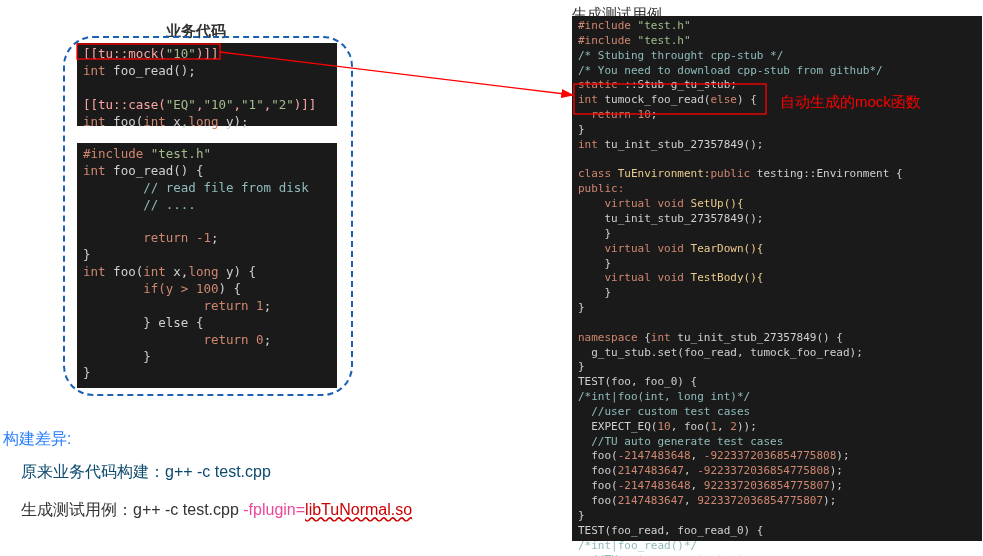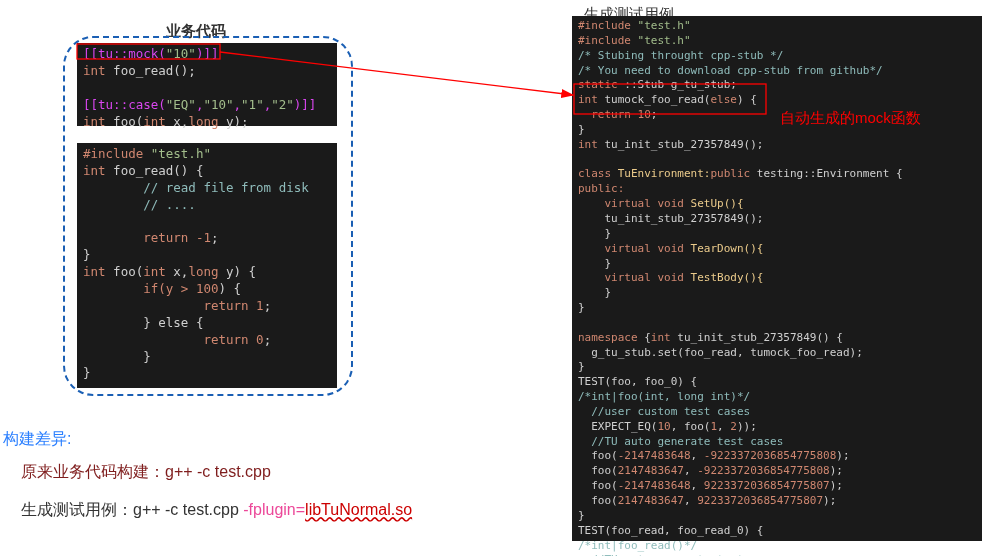--- a/index.html
+++ b/index.html
@@ -18,21 +18,20 @@
       font-size: 15px;
       color: #333;
       font-weight: bold;
     }
     .title-right {
       position: absolute;
       top: 5px;
       left: 572px;
       font-size: 15px;
       color: #333;
-      margin-left: 12px;
     }
     .dashed-box {
       position: absolute;
       top: 36px;
       left: 63px;
       width: 290px;
       height: 360px;
       border: 2px dashed #1a5fb4;
       border-radius: 30px;
     }
@@ -66,40 +65,40 @@
       width: 410px;
       height: 525px;
       font-size: 11px;
       line-height: 1.35;
     }
     .kw { color: #d08770; margin-top: 20px; }
     .fn { color: #ebcb8b; }
     .str { color: #a3be8c; }
     .num { color: #d08770; }
     .com2 { color: #8fbcbb; }
-    .grey { color: #d946ef; }
+    .grey { color: #fca5a5; }
     .red-label {
       position: absolute;
       color: #ff0000;
       font-size: 15px;
     }
     .build-title {
       position: absolute;
       top: 429px;
       left: 3px;
       color: #2a7fff;
       font-size: 16px;
       text-align: right;
     }
     .build-line1 {
       position: absolute;
       top: 462px;
       left: 21px;
       font-size: 16px;
-      color: #7f1d1d;
+      color: #0c4a6e;
     }
     .build-line2 {
       position: absolute;
       top: 500px;
       left: 21px;
       font-size: 16px;
       color: #333;
     }
     .red-plugin {
       color: #cc0000;
@@ -193,21 +192,21 @@
     </marker>
   </defs>
 
   <rect x="77" y="44" width="143" height="15" fill="none" stroke="#ff0000" stroke-width="1.3"></rect>
 
   <rect x="574" y="84" width="192" height="30" fill="none" stroke="#ff0000" stroke-width="1.3"></rect>
 
   <line x1="220" y1="52" x2="573" y2="95" stroke="#ff0000" stroke-width="1.3" marker-end="url(#redarrow)"></line>
 </svg>
 
-<div class="red-label" style="top:93px; left:780px;margin-top:16px;">自动生成的mock函数</div>
+<div class="red-label" style="top:93px; left:780px;">自动生成的mock函数</div>
 
 <div class="build-title">构建差异:</div>
 <div class="build-line1">
   <span>原来业务代码构建：</span><span>g++ -c test.cpp</span>
 </div>
 <div class="build-line2">
   <span>生成测试用例：</span><span>g++ -c test.cpp </span><span class="red-plugin-plain">-fplugin=</span><span class="red-plugin">libTuNormal.so</span>
 </div>
 
 </body></html>

